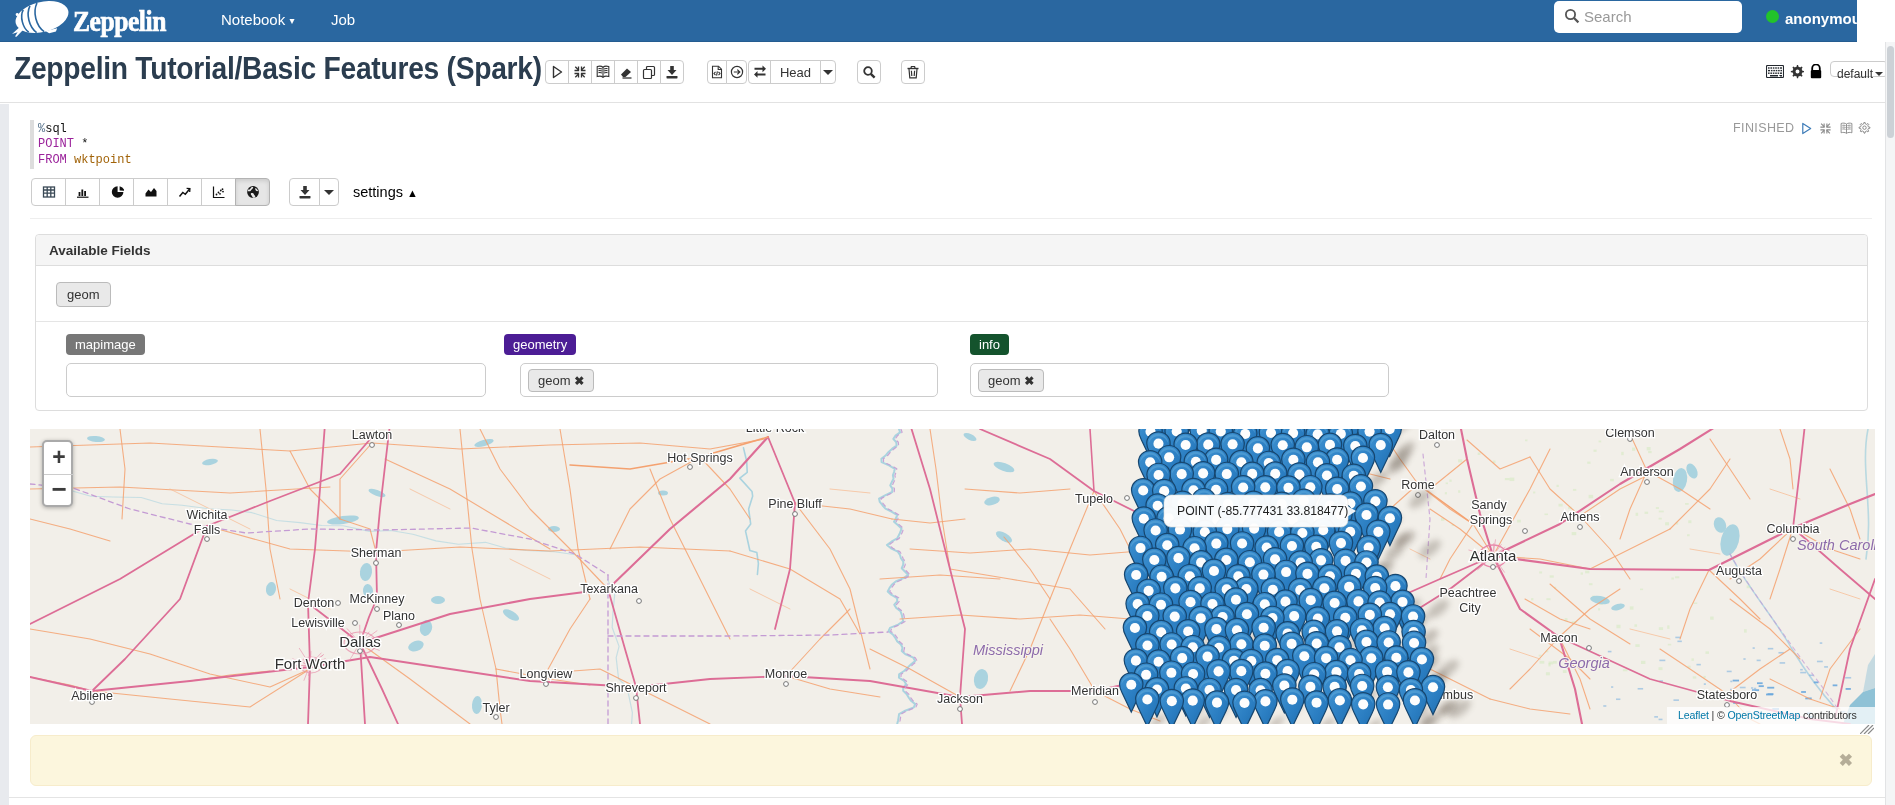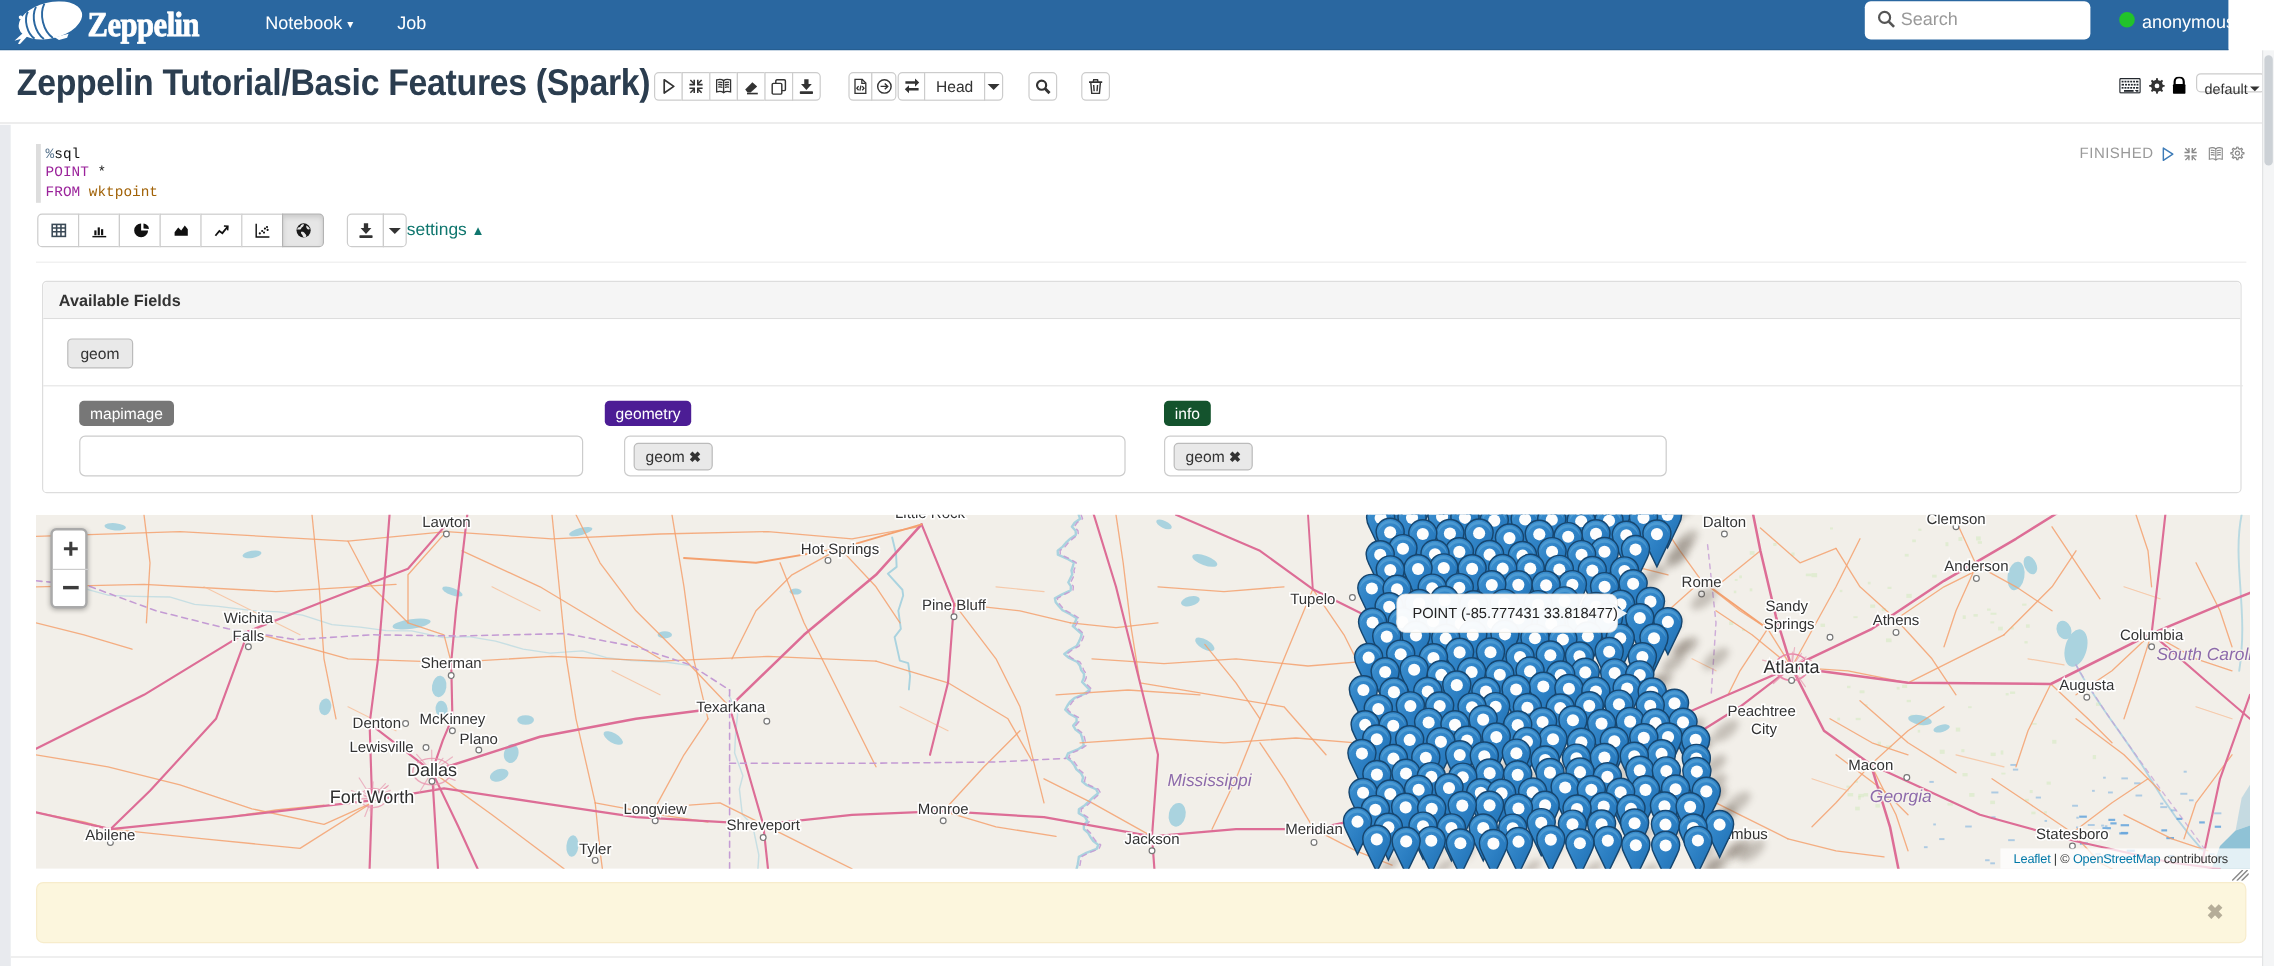--- a/index.html
+++ b/index.html
@@ -36,21 +36,21 @@
     <div class="abs" style="left:73px;top:5px;font-family:'Liberation Serif',serif;font-weight:bold;font-size:29px;color:#fff;letter-spacing:-0.5px;-webkit-text-stroke:0.7px #fff;transform:scaleX(0.88);transform-origin:0 0">Zeppelin</div>
  <div class="abs navtxt" style="left:221px;top:11px">Notebook <span style="font-size:10px;position:relative;top:-1px">▾</span></div>
  <div class="abs navtxt" style="left:331px;top:11px">Job</div>
  <div class="abs" style="left:1554px;top:1px;width:188px;height:32px;background:#fff;border-radius:5px"></div>
  <svg class="abs" style="left:1564px;top:8px" width="16" height="16" viewBox="0 0 16 16">
       <circle cx="6.5" cy="6.5" r="4.6" fill="none" stroke="#555" stroke-width="1.8"></circle>
       <line x1="10" y1="10" x2="14.4" y2="14.4" stroke="#555" stroke-width="2.2"></line>
     </svg>
  <div class="abs" style="left:1584px;top:8px;font-size:15px;color:#999">Search</div>
  <div class="abs" style="left:1766px;top:10px;width:13px;height:13px;border-radius:50%;background:#22c32a"></div>
- <div class="abs navtxt" style="left:1785px;top:10px;font-weight:normal">anonymous</div>
+ <div class="abs navtxt" style="left:1785px;top:10px;font-weight:bold">anonymous</div>
  <div class="abs" style="left:1873px;top:16px;width:0;height:0;border-left:4.5px solid transparent;border-right:4.5px solid transparent;border-top:4.5px solid #fff"></div>
 </div>
 
 <div id="titlebar">
  <div class="abs" style="left:14px;top:9px;font-size:31px;font-weight:bold;color:#2b3d4f;letter-spacing:-0.3px;transform:scaleX(0.91);transform-origin:0 0;white-space:nowrap">Zeppelin Tutorial/Basic Features (Spark)</div>
 </div>
 <div class="abs" style="left:545px;top:60px;width:24px;height:24px;background:#fff;border:1px solid #ccc;border-radius:4px;border-radius:4px 0 0 4px;margin:0">
     <svg style="position:absolute;left:50%;top:50%;margin-left:-7px;margin-top:-7px" width="14" height="14" viewBox="0 0 14 14">
       <path d="M3.5 1.5 L11.5 7 L3.5 12.5 Z" fill="none" stroke="#333" stroke-width="1.4" stroke-linejoin="round"></path>
     </svg>
@@ -286,21 +286,21 @@
     <svg style="position:absolute;left:50%;top:50%;margin-left:-7px;margin-top:-7px" width="14" height="14" viewBox="0 0 14 14">
       <g fill="#333">
         <path d="M5.2 1 L8.8 1 L8.8 5 L11.5 5 L7 10 L2.5 5 L5.2 5 Z"></path>
         <rect x="1.5" y="11" width="11" height="2.4" rx="0.6"></rect>
       </g>
     </svg>
   </div>
 <div class="abs" style="left:319px;top:178px;width:20px;height:28px;background:#fff;border:1px solid #ccc;border-radius:4px;border-radius:0 4px 4px 0">
     <div style="position:absolute;left:50%;top:50%;margin-left:-5px;margin-top:-2px;width:0;height:0;border-left:5px solid transparent;border-right:5px solid transparent;border-top:5px solid #333"></div>
   </div>
-<div class="abs" style="left:339px;top:184px;font-size:14.5px;color:#0f766e">settings <span style="font-size:11px">▲</span></div>
+<div class="abs" style="left:353px;top:184px;font-size:14.5px;color:#000000">settings <span style="font-size:11px">▲</span></div>
 <div class="abs" style="left:30px;top:218px;width:1842px;height:1px;background:#eee"></div>
 <div class="abs" style="left:35px;top:234px;width:1833px;height:177px;border:1px solid #ddd;border-radius:4px;background:#fff">
  <div style="height:31px;background:#f5f5f5;border-bottom:1px solid #ddd;border-radius:4px 4px 0 0"></div>
  <div class="abs" style="left:13px;top:8px;font-size:13.5px;font-weight:bold;color:#333">Available Fields</div>
  <div class="abs" style="left:20px;top:47px;padding:4px 10px;font-size:13px;color:#333;background:#e9e9e9;border:1px solid #bbb;border-radius:4px">geom</div>
  <div class="abs" style="left:0px;top:86px;width:1833px;height:1px;background:#e5e5e5"></div>
  <div class="abs" style="left:30px;top:99px;padding:3px 9px;font-size:13px;color:#fff;background:#777;border-radius:4px">mapimage</div>
  <div class="abs" style="left:30px;top:128px;width:420px;height:34px;background:#fff;border:1px solid #ccc;border-radius:5px"></div>
  <div class="abs" style="left:468px;top:99px;padding:3px 9px;font-size:13px;color:#fff;background:#4c1d95;border-radius:4px">geometry</div>
  <div class="abs" style="left:484px;top:128px;width:418px;height:34px;background:#fff;border:1px solid #ccc;border-radius:5px">

